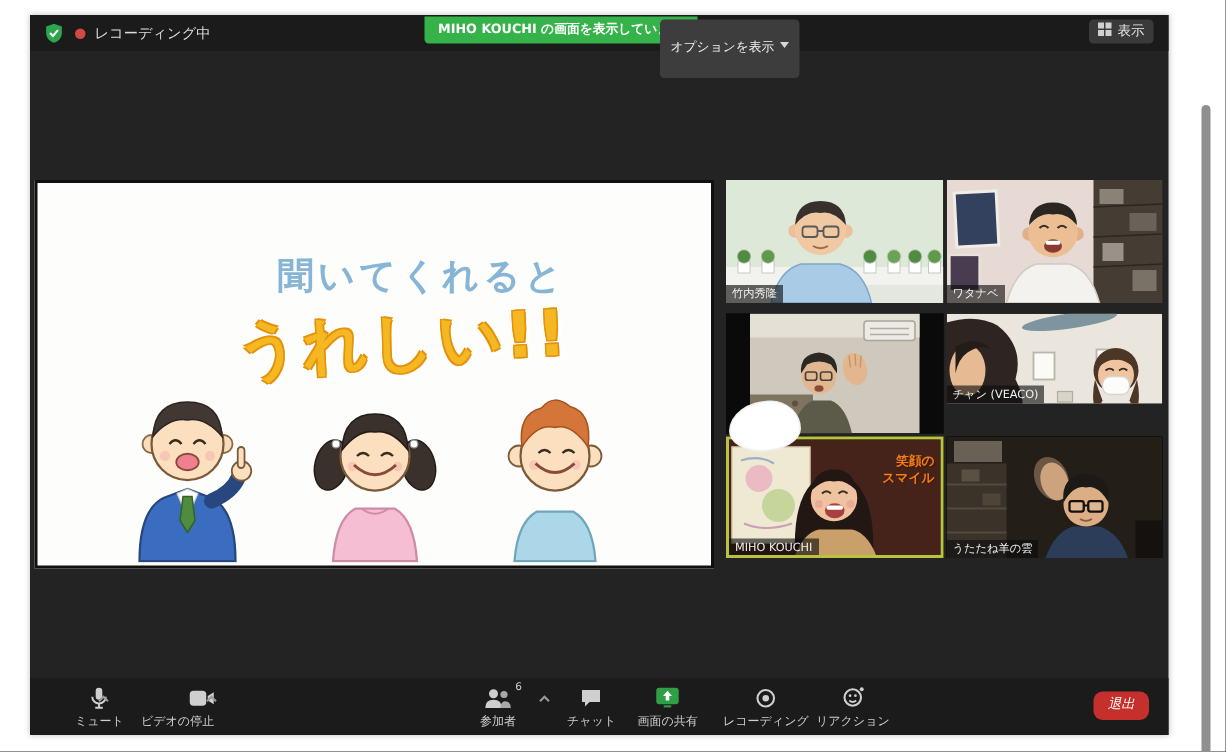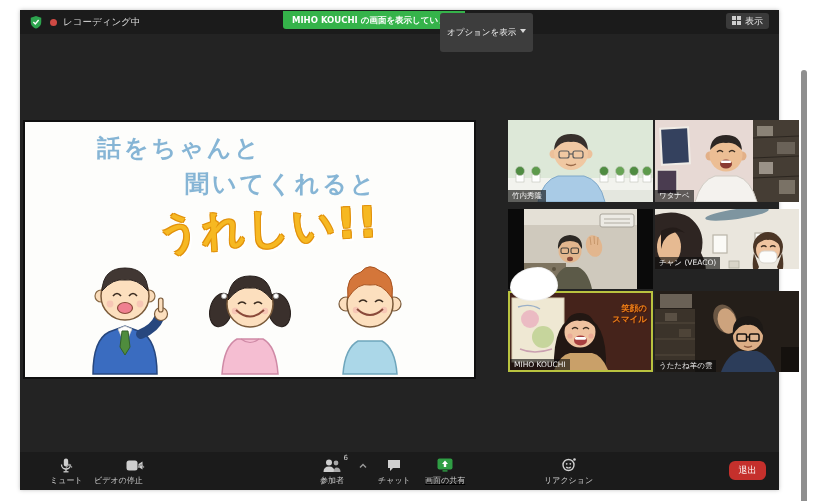--- a/index.html
+++ b/index.html
@@ -53,21 +53,21 @@
   .hand1{position:absolute;left:72px;top:10px;font-size:24px;letter-spacing:3px;color:#72a9cf;font-weight:bold;opacity:.85;}
   .hand2{position:absolute;left:160px;top:46px;font-size:24px;letter-spacing:3px;color:#72a9cf;font-weight:bold;opacity:.85;}
   .hand3{
     position:absolute;left:132px;top:78px;font-size:42px;font-weight:bold;letter-spacing:2px;
     color:#f6b822;transform:rotate(-3deg);
     text-shadow:-1px -1px 0 #e2920c,1px -1px 0 #e2920c,-1px 1px 0 #e2920c,1px 1px 0 #e2920c,3px 3px 0 #ffffff;
   }
   .kids{position:absolute;left:0;top:122px;}
 
   
-  .video-grid{position:absolute;left:488px;top:110px;width:291px;height:252px;}
+  .video-grid{position:absolute;left:464px;top:110px;width:291px;height:252px;}
   .tile{position:absolute;overflow:hidden;background:#000;}
   .tile svg{display:block;}
   .name-chip{
     position:absolute;left:0;bottom:0;max-width:92%;
     padding:1px 4px;background:rgba(12,12,12,.62);
     font-size:7.5px;color:#f2f2f2;white-space:nowrap;overflow:hidden;
   }
   .tile-active{border:2px solid #b9c33f;box-sizing:border-box;}
   .overlay-orange{
     position:absolute;right:4px;top:10px;text-align:right;line-height:1.25;
@@ -112,21 +112,20 @@
       <path d="M5 8 L7.2 10.2 L11 5.8" stroke="#fff" stroke-width="1.6" fill="none"></path>
     </svg>
     <span class="rec-dot"></span>
     <span class="rec-label">レコーディング中</span>
     <span class="share-banner" id="banner" style="background: rgb(53, 179, 74);">MIHO KOUCHI の画面を表示しています</span>
     <span class="options-btn"><span>オプションを表示</span><span class="chev"></span></span>
     <span class="view-btn"><span class="grid-icon"></span><span>表示</span></span>
   </div>
 
   <div class="shared-screen">
-    <div class="hand1">話をちゃんと</div>
     <div class="hand2">聞いてくれると</div>
     <div class="hand3">うれしい!!</div>
     <svg class="kids" width="449" height="131" viewBox="0 0 449 131">
 
       <g>
         <circle cx="76" cy="52" r="6" fill="#fadcba" stroke="#8a6a46" stroke-width="1.2"></circle>
         <circle cx="124" cy="52" r="6" fill="#fadcba" stroke="#8a6a46" stroke-width="1.2"></circle>
         <circle cx="100" cy="52" r="24" fill="#fcdfbe" stroke="#7a5a3a" stroke-width="1.5"></circle>
         <path d="M77 47 Q78 24 100 24 Q122 24 123 47 Q112 34 100 36 Q88 34 77 47 Z" fill="#413733" stroke="#2c2421" stroke-width="1"></path>
         <path d="M88 52 q4 -5 8 0" stroke="#3a2c20" stroke-width="1.6" fill="none"></path>
@@ -406,43 +405,52 @@
 
     <div class="tb-btn" style="left:358px;">
       <div class="tb-icon">
         <svg width="14" height="13" viewBox="0 0 14 13">
             <path d="M1 1 H13 V9 H6 L3 12 V9 H1 Z" fill="#cfcfcf"></path>
           </svg>
       </div>
       <div class="tb-label">チャット</div>
     </div>
 
-    <div class="tb-btn" style="left:405px;text-decoration:underline;">
+    <div class="tb-btn" style="left:405px;">
       <div class="tb-icon">
         <svg width="16" height="14" viewBox="0 0 16 14">
             <rect x="0.5" y="0.5" width="15" height="11" rx="2" fill="#2f9e44"></rect>
             <path d="M8 2.5 L11 6 H9.2 V9 H6.8 V6 H5 Z" fill="#ffffff"></path>
             <rect x="5.5" y="12.2" width="5" height="1.4" fill="#2f9e44"></rect>
           </svg>
       </div>
       <div class="tb-label">画面の共有</div>
     </div>
 
+    <div class="tb-btn" style="left:462px;">
+      <div class="tb-icon">
+        <svg width="13" height="13" viewBox="0 0 13 13">
+            <circle cx="6.5" cy="6.5" r="5.5" fill="none" stroke="#cfcfcf" stroke-width="1.4"></circle>
+            <circle cx="6.5" cy="6.5" r="2.2" fill="#cfcfcf"></circle>
+          </svg>
+      </div>
+      <div class="tb-label">レコーディング</div>
+    </div>
 
     <div class="tb-btn" style="left:524px;">
       <div class="tb-icon">
         <svg width="14" height="14" viewBox="0 0 14 14">
             <circle cx="6.5" cy="7" r="5.5" fill="none" stroke="#cfcfcf" stroke-width="1.4"></circle>
             <circle cx="4.7" cy="5.8" r="0.9" fill="#cfcfcf"></circle>
             <circle cx="8.3" cy="5.8" r="0.9" fill="#cfcfcf"></circle>
             <path d="M4.2 9 Q6.5 11 8.8 9" stroke="#cfcfcf" stroke-width="1.2" fill="none"></path>
             <circle cx="12.5" cy="1.5" r="1.3" fill="#cfcfcf"></circle>
           </svg>
       </div>
       <div class="tb-label">リアクション</div>
     </div>
 
-    <div class="leave-btn" style="background: rgb(197, 48, 44);">退出</div>
+    <div class="leave-btn" style="background: rgb(197, 48, 44); font-style: italic;">退出</div>
   </div>
 
 </div>
 
 <div class="page-scrollbar"></div>
 
 </body></html>

